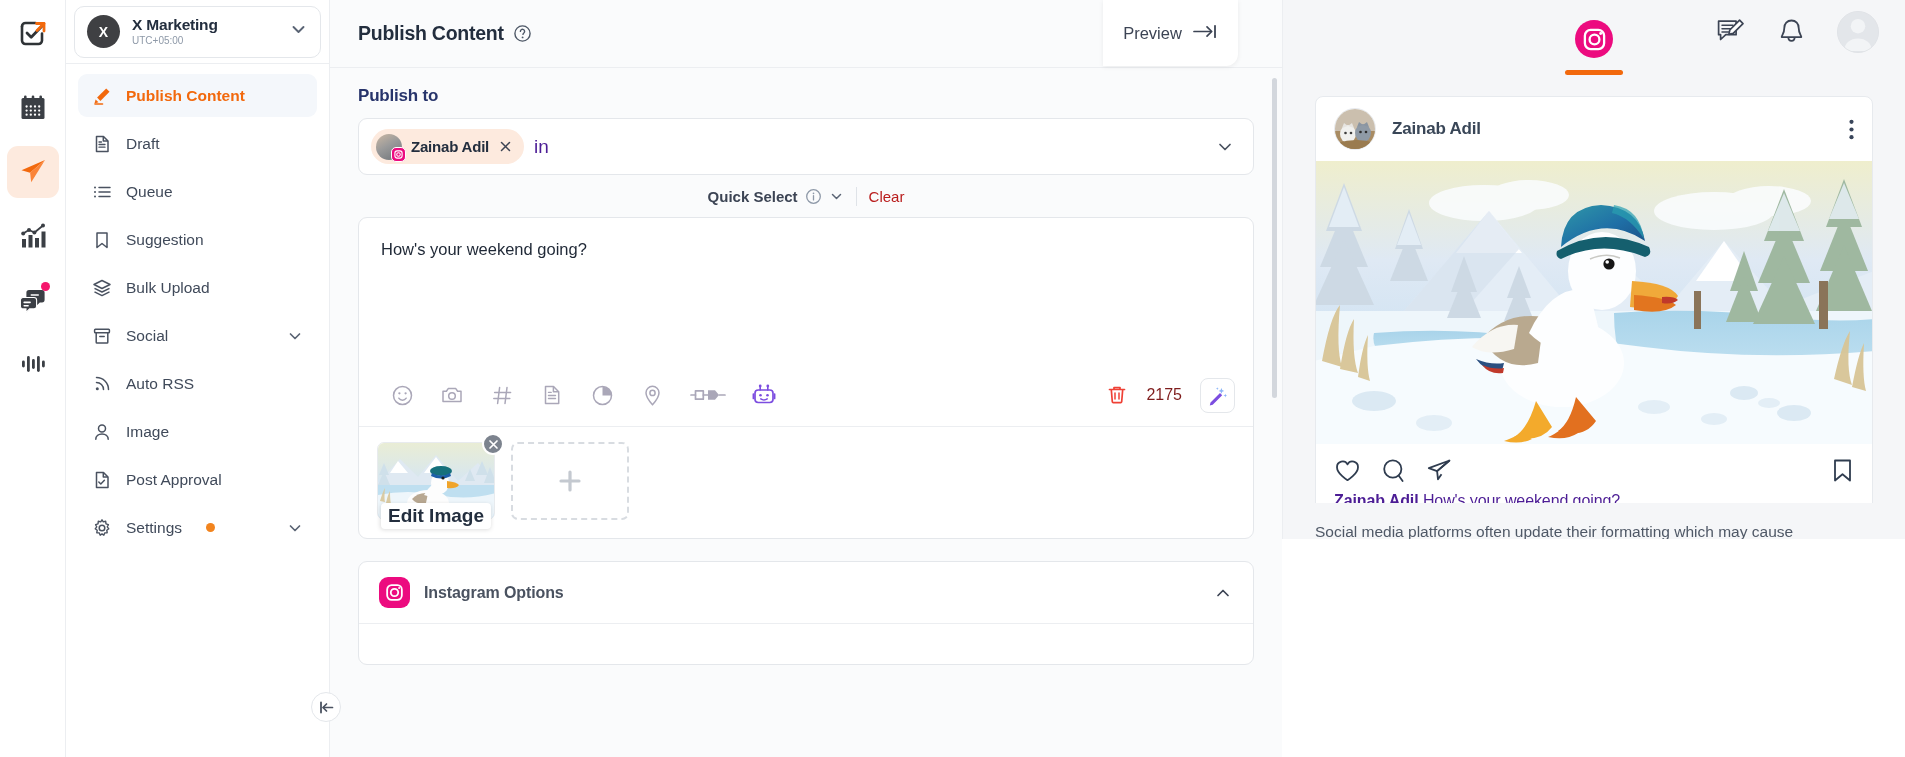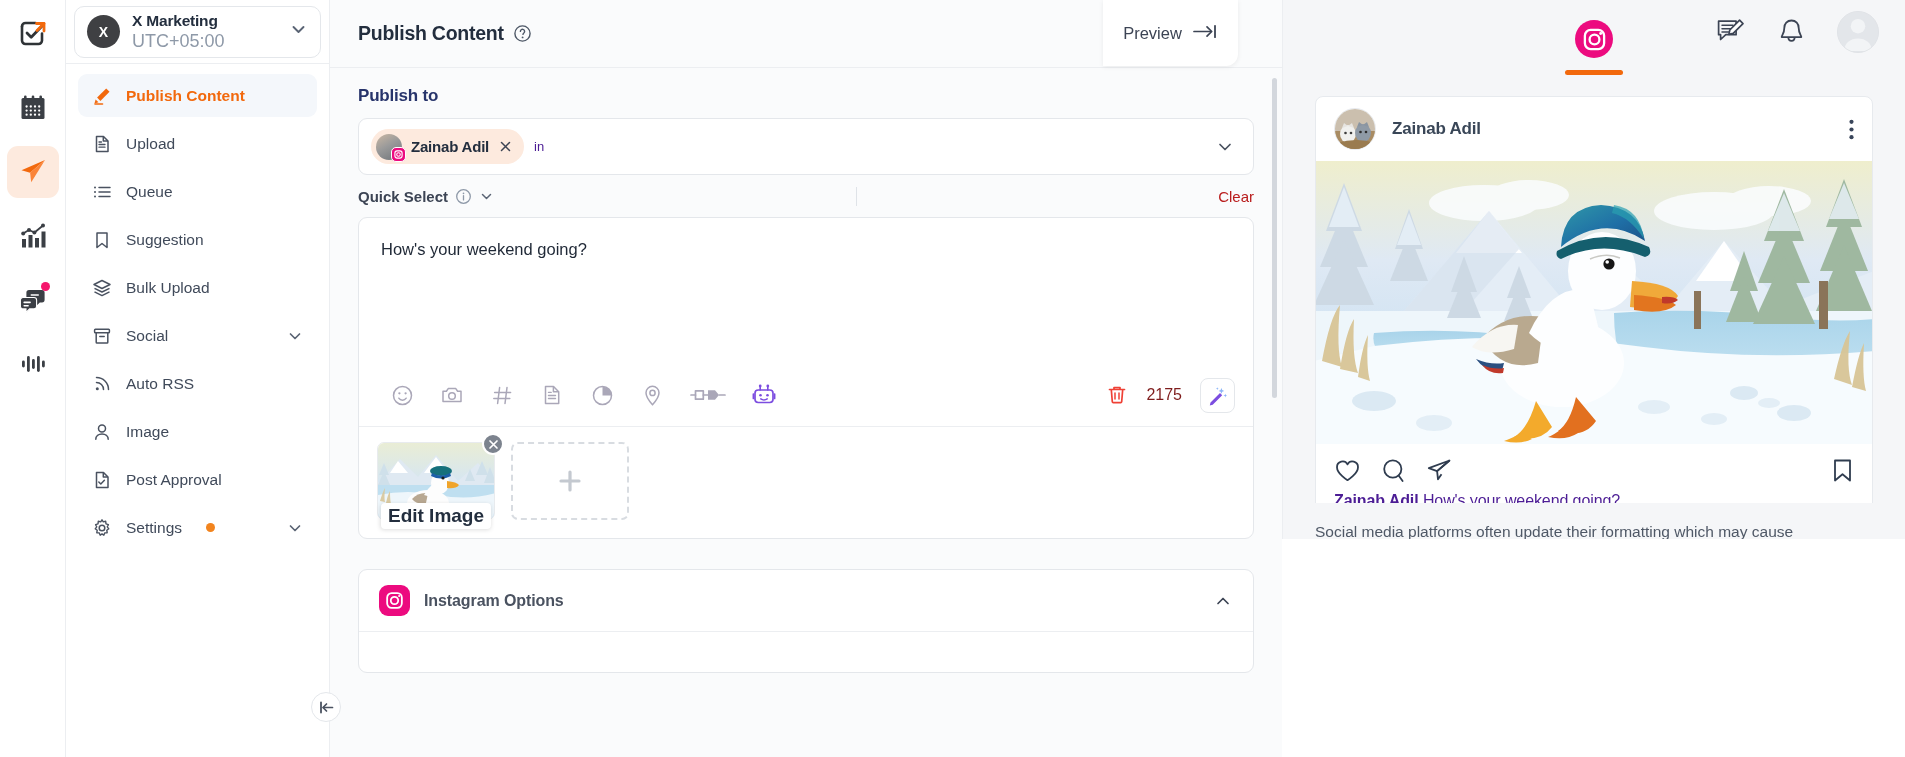--- a/index.html
+++ b/index.html
@@ -50,21 +50,21 @@
     background: #fff;
   }
   .org-avatar {
     width: 33px; height: 33px; border-radius: 50%;
     background: #3f4043; color: #fff; flex: none;
     display: flex; align-items: center; justify-content: center;
     font-size: 14px; font-weight: 600;
   }
   .org-text { flex: 1; min-width: 0; line-height: 1.15; }
   .org-name { font-size: 15.5px; font-weight: 700; color: #232e3e; letter-spacing: -.2px; }
-  .org-tz { font-size: 18px; color: #8e99a8; margin-top: 1px; }
+  .org-tz { font-size: 10px; color: #8e99a8; margin-top: 1px; }
   .chev { color: #5a6474; flex: none; }
 
   .nav { padding: 10px 12px 0 12px; flex: 1; overflow: hidden; }
   .nav-item {
     display: flex; align-items: center; gap: 14px;
     height: 43px; border-radius: 9px; padding: 0 13px;
     color: #404a5a; font-size: 15.5px; cursor: pointer;
     margin-bottom: 5px; position: relative;
   }
   .nav-item.active { background: #f4f7fb; color: #f2690d; font-weight: 600; }
@@ -120,25 +120,25 @@
     overflow: visible;
   }
   .chip-av .ig-mini {
     position: absolute; right: -4px; bottom: -2px;
     width: 15px; height: 15px; border-radius: 5px;
     background: #ec0b7f; border: 1.5px solid #fff;
     display: flex; align-items: center; justify-content: center;
   }
   .chip-name { font-size: 15px; font-weight: 700; color: #232e3e; letter-spacing: -.2px; }
   .chip-x { color: #3c4454; cursor: pointer; display: flex; }
-  .in-word { font-size: 13px; color: #4c1d95; }
+  .in-word { font-size: 19px; color: #4c1d95; }
   .field-caret { margin-left: auto; color: #4a5260; cursor: pointer; display:flex; }
 
   .quick-row {
-    display: flex; align-items: center; justify-content: space-between;
+    display: flex; align-items: center; justify-content: center;
     gap: 12px; height: 42px; font-size: 15px;
   }
   .qs { display: flex; align-items: center; gap: 7px; color: #3c4454; font-weight: 600; cursor: pointer; }
   .qs .i-ic, .qs .c-ic { color: #8e99a8; display: flex; }
   .vsep { width: 1px; height: 19px; background: #dfe3e8; }
   .clear-btn { color: #b91c1c; font-weight: 400; cursor: pointer; }
 
   .editor-card {
     background: #fff; border: 1px solid #e4e7eb; border-radius: 9px;
     overflow: hidden;
@@ -186,21 +186,21 @@
     box-shadow: 0 1px 4px rgba(0,0,0,.13);
   }
   .add-media {
     width: 118px; height: 78px; border: 2px dashed #d8dce1; border-radius: 7px;
     display: flex; align-items: center; justify-content: center;
     color: #c4c9d0; cursor: pointer;
   }
 
   .opts-card {
     background: #fff; border: 1px solid #e4e7eb; border-radius: 9px;
-    margin-top: 30px;
+    margin-top: 22px;
   }
   .opts-head {
     height: 62px; display: flex; align-items: center; gap: 14px;
     padding: 0 20px; cursor: pointer; border-bottom: 1px solid #eceef1;
   }
   .ig-badge {
     width: 31px; height: 31px; border-radius: 9px; background: #ec0b7f;
     display: flex; align-items: center; justify-content: center; flex: none;
   }
   .opts-title { font-size: 16px; font-weight: 600; color: #4a5260; letter-spacing: -.1px; }
@@ -406,21 +406,21 @@
       </div>
 
       <div class="nav-item">
         <span class="ico">
           <svg width="20" height="20" viewBox="0 0 20 20">
               <path d="M4.5 2.5h7L16 7v10.5h-11.5z" stroke="#4a5260" stroke-width="1.5" fill="none" stroke-linejoin="round"></path>
               <path d="M11.3 2.6V7H16" stroke="#4a5260" stroke-width="1.5" fill="none" stroke-linejoin="round"></path>
               <path d="M7 10.5h6M7 13.2h6M7 8h2.5" stroke="#4a5260" stroke-width="1.3" stroke-linecap="round"></path>
             </svg>
         </span>
-        <span class="nav-label">Upload</span>
+        <span class="nav-label">Draft</span>
       </div>
 
       <div class="nav-item">
         <span class="ico">
           <svg width="20" height="20" viewBox="0 0 20 20">
               <path d="M7 5.5h11M7 10h11M7 14.5h11" stroke="#4a5260" stroke-width="1.5" stroke-linecap="round"></path>
               <circle cx="3" cy="5.5" r="1" fill="#4a5260"></circle>
               <circle cx="3" cy="10" r="1" fill="#4a5260"></circle>
               <circle cx="3" cy="14.5" r="1" fill="#4a5260"></circle>
             </svg>

